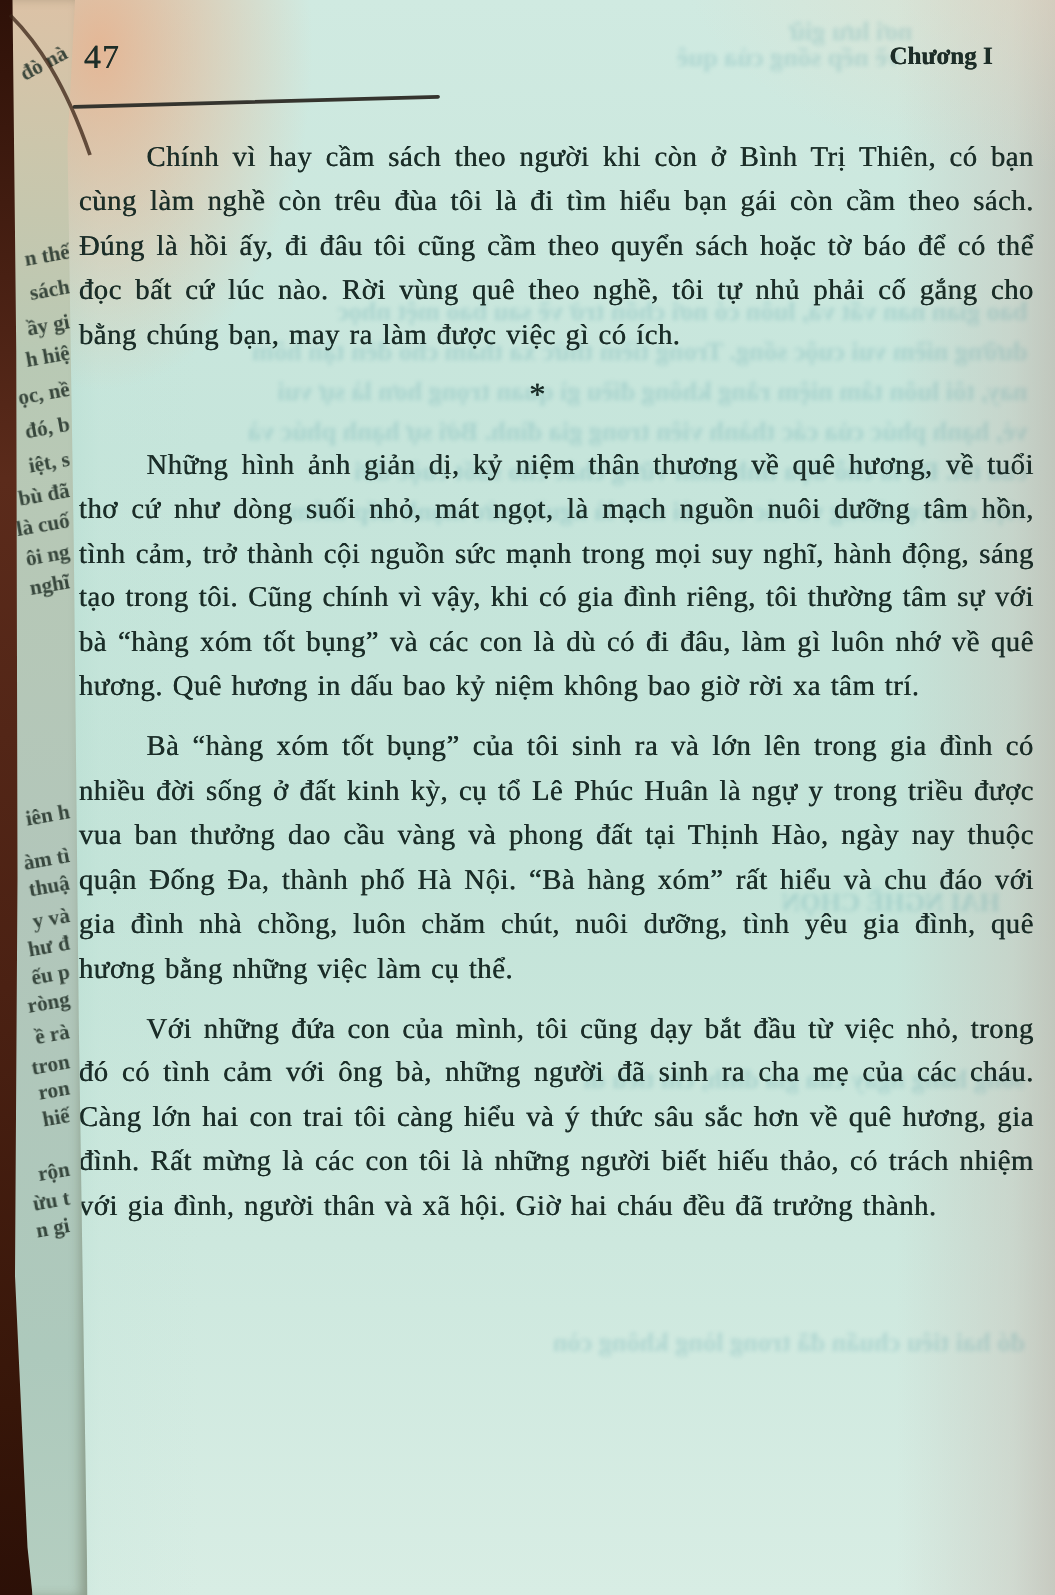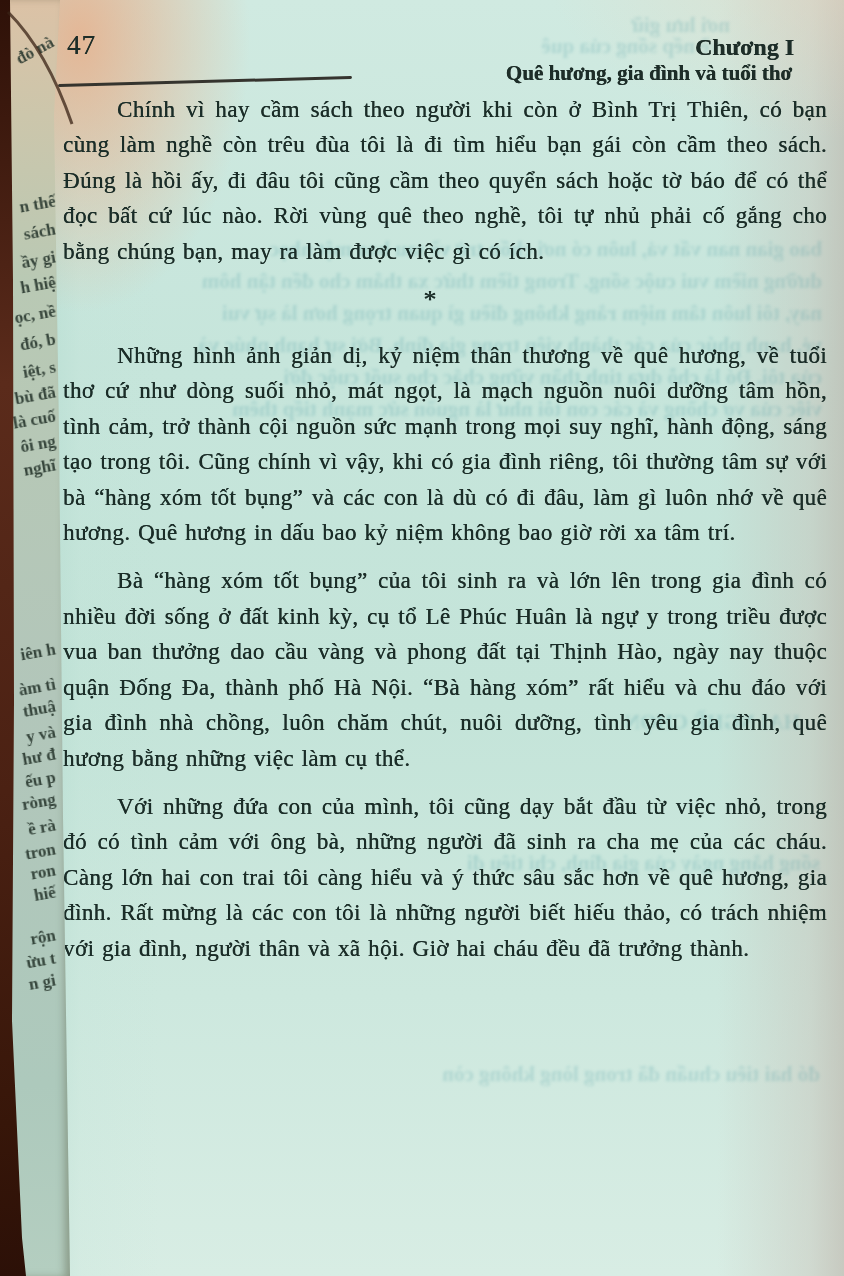--- a/index.html
+++ b/index.html
@@ -27,33 +27,33 @@
     font-size:21px;font-weight:bold;white-space:nowrap;overflow:hidden;
   }
   
   .hdr{position:absolute;inset:0;z-index:3;color:#1d2d28;margin-top:28px;}
   .pagenum{
     position:absolute;left:67px;top:2px;
     font-size:27px;letter-spacing:1px;text-shadow:.3px 0 0 currentColor;
   }
   .chapter{
     position:absolute;right:50px;top:6px;
-    font-size:24px;font-weight:bold;text-shadow:.3px 0 0 currentColor;
+    font-size:20px;font-weight:bold;text-shadow:.3px 0 0 currentColor;
   }
   .rule{
     position:absolute;left:58px;top:52px;width:294px;height:2.6px;
     background:#35342e;border-radius:2px;transform:rotate(-1.6deg);
   }
   .subtitle{
     position:absolute;right:52px;top:33px;
     font-size:21px;font-weight:bold;text-shadow:.3px 0 0 currentColor;
   }
   
   .text{
-    position:absolute;left:63px;top:92px;width:764px;z-index:3;
+    position:absolute;left:63px;top:108px;width:764px;z-index:3;
     font-size:23px;line-height:35.4px;text-align:justify;
     color:#1b2d28;letter-spacing:.4px;word-spacing:1.5px;
   }
   .text p{margin:0 0 13px 0;text-indent:54px;text-shadow:.35px 0 0 currentColor;}
   .aster{
     text-align:center;font-size:26px;line-height:36px;
     margin:10px 30px 20px 0;text-shadow:.35px 0 0 currentColor;
   }
   
   .prev{
@@ -92,21 +92,20 @@
       <div class="ghost" style="top: 397px;">việc của vợ chồng và các con tôi như là nguồn sức mạnh tiếp thêm</div>
       <div class="ghost" style="top: 710px; left: 560px; width: 240px;">HAI NGHỀ CHỌN</div>
       <div class="ghost" style="top: 851px; left: 440px; width: 380px;">sống hằng ngày của gia đình, chỉ tiêu đi</div>
       <div class="ghost" style="top: 1062px; left: 360px; width: 460px;">đó hai tiêu chuẩn đã trong lòng không còn</div>
     </div>
 
   <div class="hdr">
     <span class="pagenum">47</span>
     <span class="chapter">Chương I</span>
     <div class="rule"></div>
-    <span class="subtitle">Quê hương, gia đình và tuổi thơ</span>
   </div>
 
   <div class="text">
     <p>Chính vì hay cầm sách theo người khi còn ở Bình Trị Thiên, có bạn cùng làm nghề còn trêu đùa tôi là đi tìm hiểu bạn gái còn cầm theo sách. Đúng là hồi ấy, đi đâu tôi cũng cầm theo quyển sách hoặc tờ báo để có thể đọc bất cứ lúc nào. Rời vùng quê theo nghề, tôi tự nhủ phải cố gắng cho bằng chúng bạn, may ra làm được việc gì có ích.</p>
     <div class="aster">*</div>
     <p>Những hình ảnh giản dị, kỷ niệm thân thương về quê hương, về tuổi thơ cứ như dòng suối nhỏ, mát ngọt, là mạch nguồn nuôi dưỡng tâm hồn, tình cảm, trở thành cội nguồn sức mạnh trong mọi suy nghĩ, hành động, sáng tạo trong tôi. Cũng chính vì vậy, khi có gia đình riêng, tôi thường tâm sự với bà “hàng xóm tốt bụng” và các con là dù có đi đâu, làm gì luôn nhớ về quê hương. Quê hương in dấu bao kỷ niệm không bao giờ rời xa tâm trí.</p>
     <p>Bà “hàng xóm tốt bụng” của tôi sinh ra và lớn lên trong gia đình có nhiều đời sống ở đất kinh kỳ, cụ tổ Lê Phúc Huân là ngự y trong triều được vua ban thưởng dao cầu vàng và phong đất tại Thịnh Hào, ngày nay thuộc quận Đống Đa, thành phố Hà Nội. “Bà hàng xóm” rất hiểu và chu đáo với gia đình nhà chồng, luôn chăm chút, nuôi dưỡng, tình yêu gia đình, quê hương bằng những việc làm cụ thể.</p>
     <p>Với những đứa con của mình, tôi cũng dạy bắt đầu từ việc nhỏ, trong đó có tình cảm với ông bà, những người đã sinh ra cha mẹ của các cháu. Càng lớn hai con trai tôi càng hiểu và ý thức sâu sắc hơn về quê hương, gia đình. Rất mừng là các con tôi là những người biết hiếu thảo, có trách nhiệm với gia đình, người thân và xã hội. Giờ hai cháu đều đã trưởng thành.</p>
   </div>
 </div>

